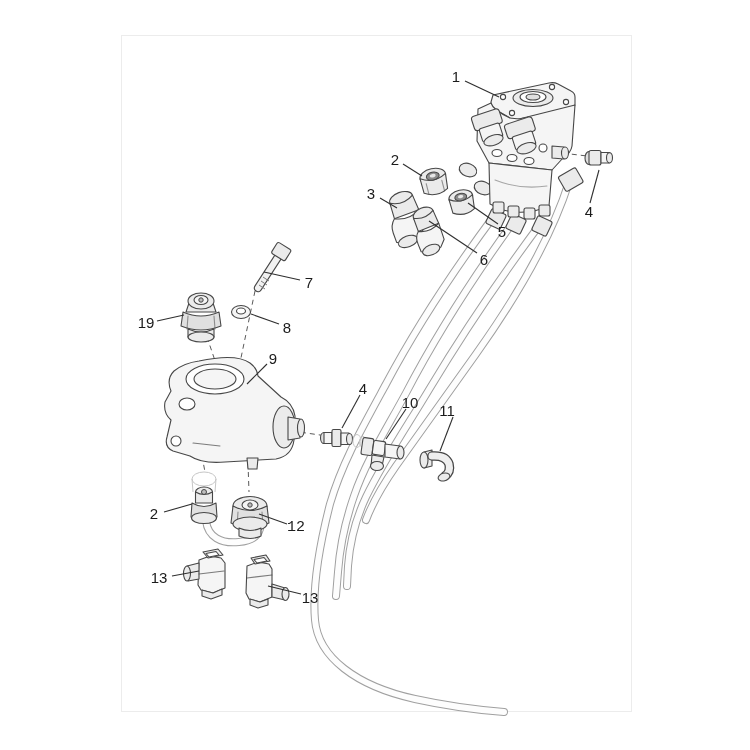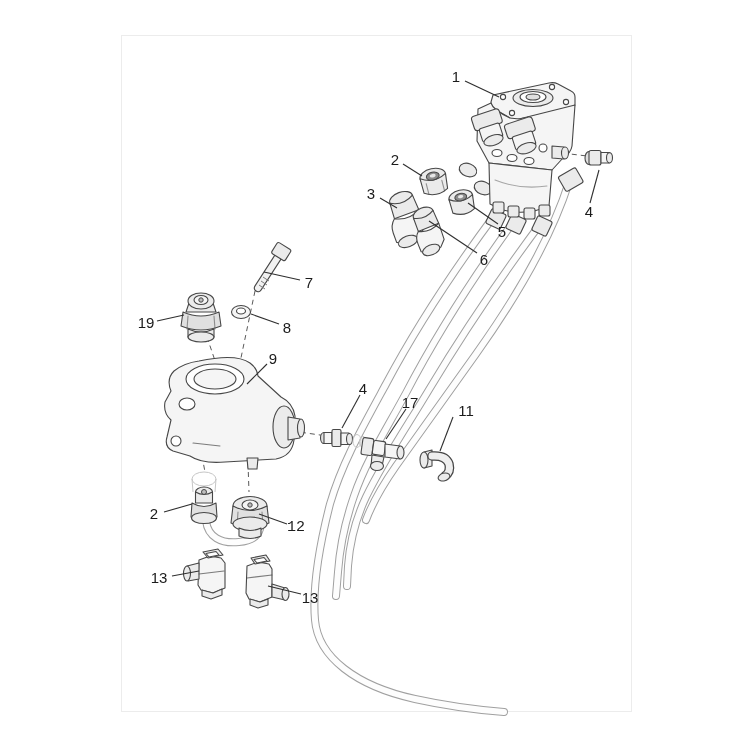--- a/index.html
+++ b/index.html
@@ -270,20 +270,20 @@
       <div class="callout" style="left: 395px; top: 159px;">2</div>
       <div class="callout" style="left: 371px; top: 193px;">3</div>
       <div class="callout" style="left: 502px; top: 231px;">5</div>
       <div class="callout" style="left: 484px; top: 259px;">6</div>
       <div class="callout" style="left: 589px; top: 211px;">4</div>
       <div class="callout" style="left: 309px; top: 282px;">7</div>
       <div class="callout" style="left: 287px; top: 327px;">8</div>
       <div class="callout" style="left: 146px; top: 322px;">19</div>
       <div class="callout" style="left: 273px; top: 358px;">9</div>
       <div class="callout" style="left: 363px; top: 388px;">4</div>
-      <div class="callout" style="left: 410px; top: 402px;">17</div>
-      <div class="callout" style="left: 466px; top: 410px;">11</div>
+      <div class="callout" style="left: 410px; top: 402px;">10</div>
+      <div class="callout" style="left: 447px; top: 410px;">11</div>
       <div class="callout" style="left: 154px; top: 513px;">2</div>
       <div class="callout" style="left: 296px; top: 527px; font-family: Liberation Mono, monospace;">12</div>
       <div class="callout" style="left: 159px; top: 577px;">13</div>
       <div class="callout" style="left: 310px; top: 597px;">13</div>
     </div>
 </div>
 
 </body></html>

